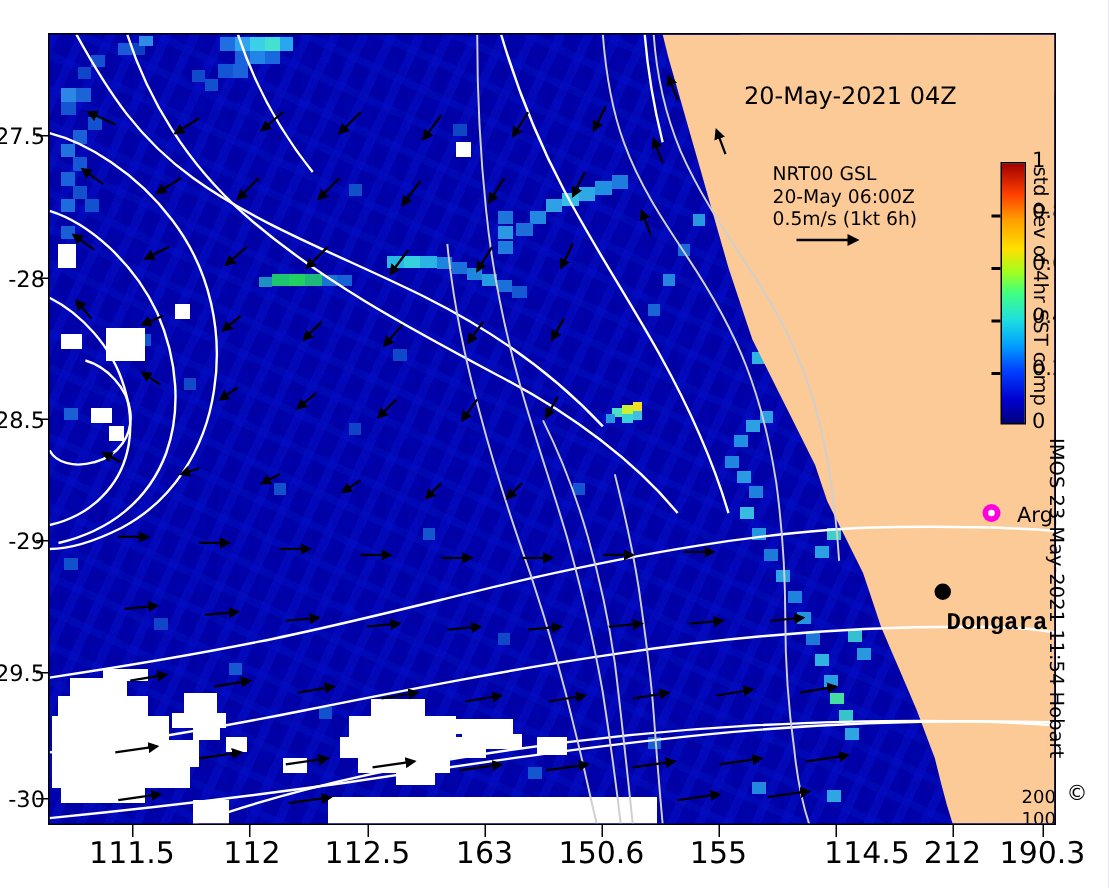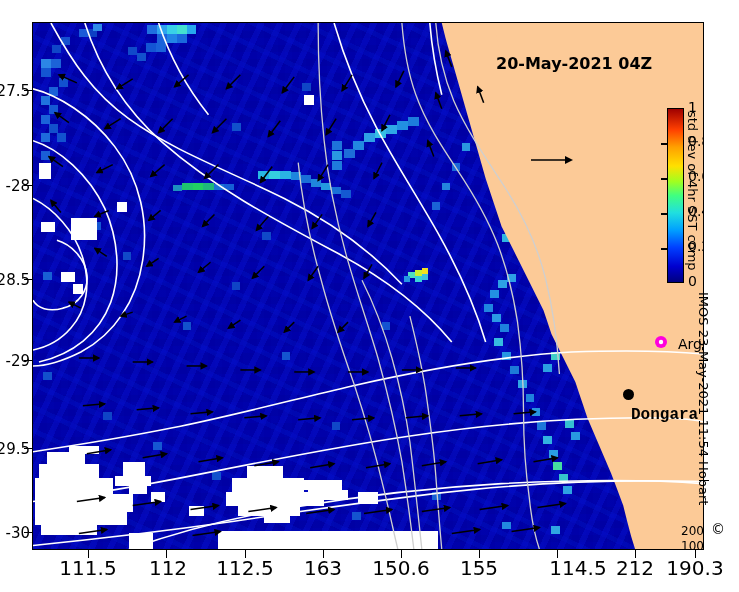--- a/index.html
+++ b/index.html
@@ -34,21 +34,21 @@
   
   .ylab{position:absolute;right:709px;text-align:right;width:60px;
         font-size:15px;color:#000;white-space:nowrap;}
   .ytick{position:absolute;left:24px;width:8px;height:1px;background:#000;}
   .xlab{position:absolute;top:556px;text-align:center;width:80px;
         font-size:20px;color:#000;}
   .xtick{position:absolute;top:550px;width:1px;height:8px;background:#000;}
 
   
   .ptxt{position:absolute;color:#000;white-space:pre;}
-  #title-date{left:463px;top:31px;font-size:16px;font-weight:bold;}
+  #title-date{left:463px;top:31px;font-size:16px;font-weight:normal;}
   #ann{left:482px;top:85px;font-size:12.5px;line-height:15px;}
   #dongara-label{left:598px;top:383px;font-size:16px;font-weight:bold;font-family:Liberation Mono, monospace;}
   #argo-label{left:645px;top:313px;font-size:14px;}
   #scale-txt{left:648px;top:501px;font-size:12px;line-height:15px;}
 
   .dot{position:absolute;border-radius:50%;}
 
   
   #cbar{position:absolute;left:634px;top:85px;width:17px;height:175px;
         border:1.5px solid #000;box-sizing:border-box;
@@ -405,20 +405,21 @@
 
         <path d="M46,512 L74,508"></path>
           <path d="M160,514 L188,510"></path>
         <path d="M420,512 L448,508"></path>
           <path d="M480,510 L508,506"></path>
       </g>
     </svg>
 
     <div class="ptxt" id="title-date">20-May-2021 04Z</div>
 
+    <div class="ptxt" id="ann"><span>NRT00 GSL</span><br><span>20-May 06:00Z</span><br><span>0.5m/s (1kt 6h)</span></div>
     <svg style="position:absolute;left:496px;top:130px;width:46px;height:14px" viewBox="0 0 46 14">
       <path d="M2,7 L38,7" stroke="#000" stroke-width="1.6"></path>
       <path d="M36,3 L44,7 L36,11 z" fill="#000"></path>
     </svg>
 
     <div class="dot" style="left:590px;top:366px;width:11px;height:11px;background:#000;"></div>
     <div class="ptxt" id="dongara-label">Dongara</div>
 
     <svg style="position:absolute;left:620px;top:311px;width:16px;height:16px" viewBox="0 0 16 16">
       <circle cx="8" cy="8" r="6" fill="#ff00dd"></circle>

